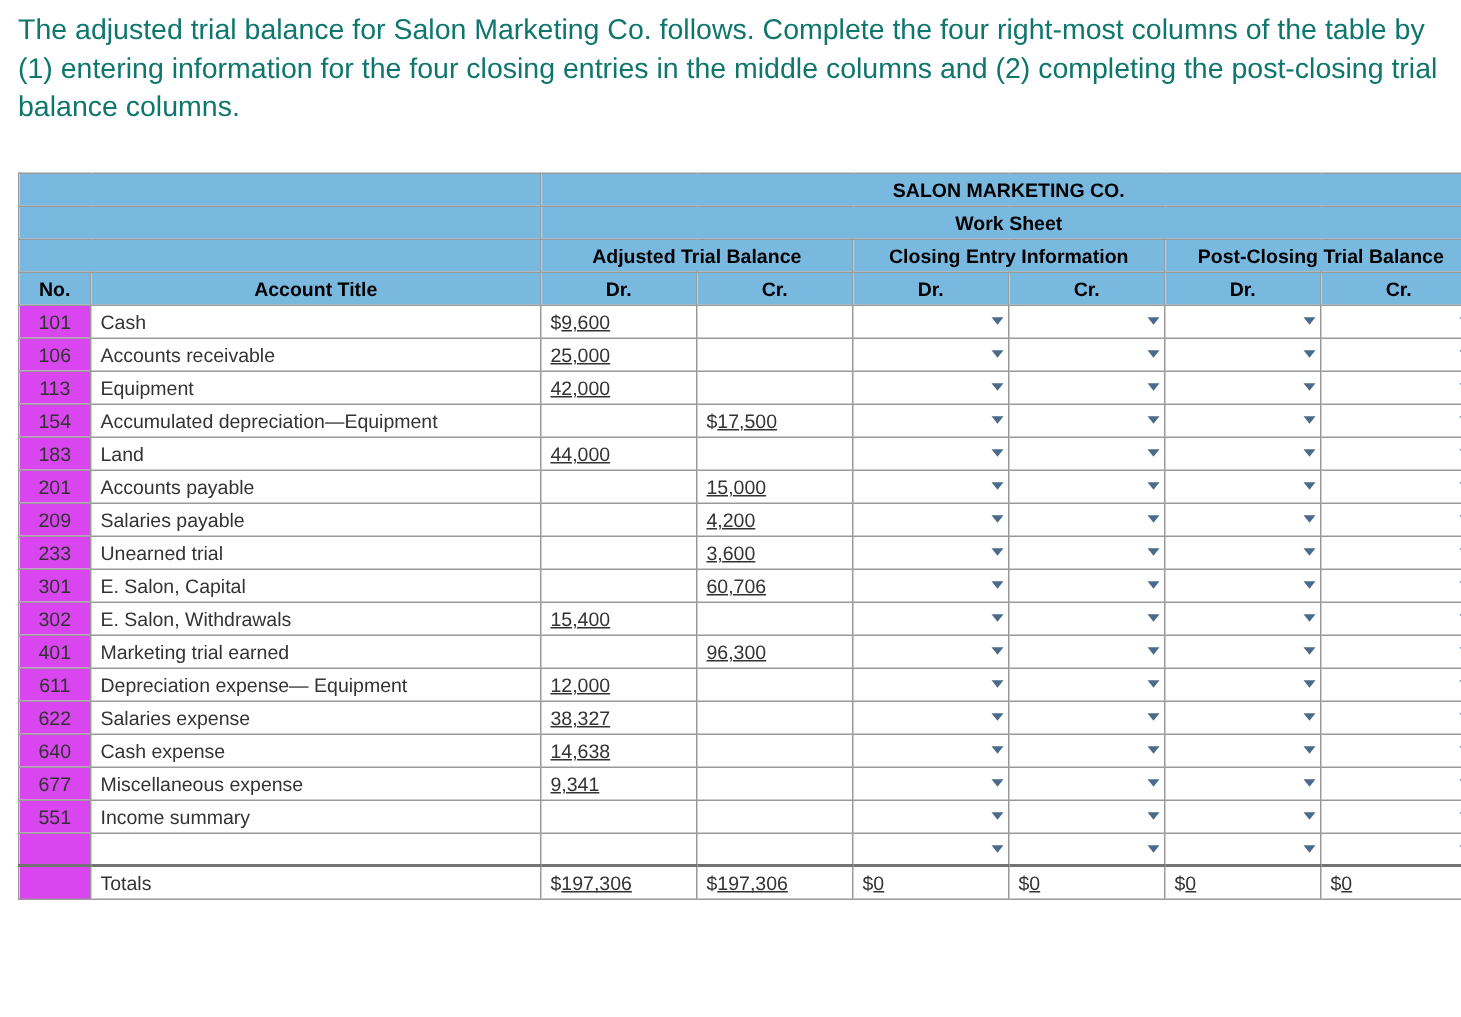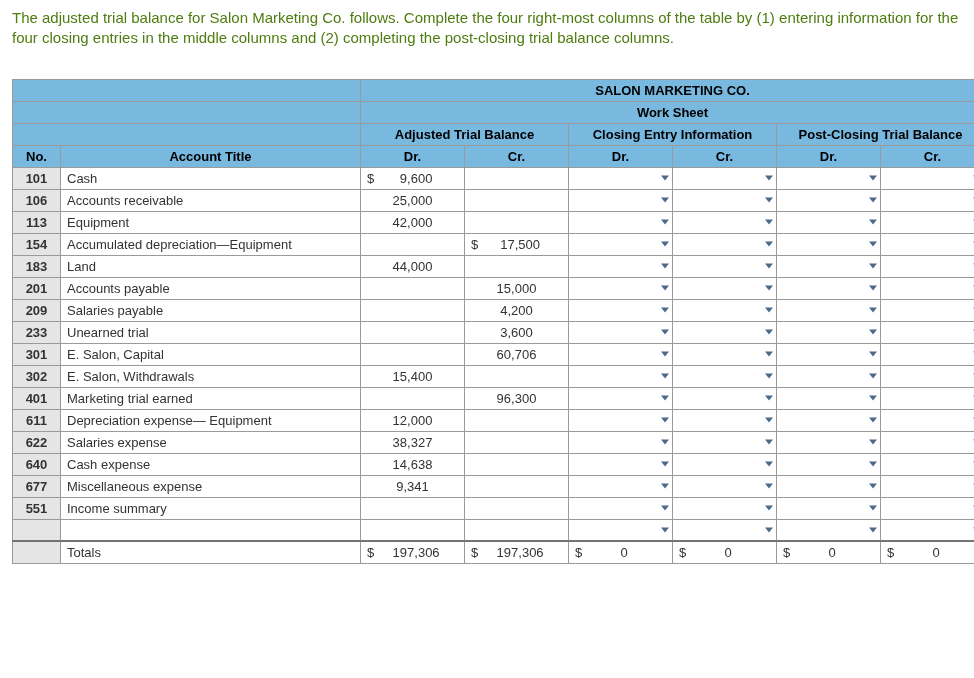--- a/index.html
+++ b/index.html
@@ -6,22 +6,22 @@
     font-family: Arial, Helvetica, sans-serif;
     font-size: 14px;
     color: #333;
     margin: 0;
     padding: 8px 12px;
     background: #fff;
     width: 974px;
     box-sizing: border-box;
   }
   .instructions {
-    color: #4d7c0f;
-    font-size: 15px;
+    color: #0f766e;
+    font-size: 19px;
     line-height: 1.35;
     margin-bottom: 30px;
   }
   table.worksheet {
     border-collapse: collapse;
     width: 100%;
     table-layout: fixed;
   }
   table.worksheet th,
   table.worksheet td {
@@ -32,30 +32,30 @@
     font-size: 13px;
     overflow: hidden;
     white-space: nowrap;
   }
   table.worksheet th {
     background: #79b8df;
     font-weight: bold;
     text-align: center;
     color: #000;
   }
-  th.lightgray, td.lightgray { background: #e5e5e5; font-weight: bold; }
+  th.lightgray, td.lightgray { background: #d946ef; }
   .center { text-align: center; }
   .right  { text-align: right; }
   .dollar-cell {
     display: flex;
     justify-content: space-between;
     align-items: center;
   }
   .dollar-cell .sym { flex: 0 0 auto; }
-  .dollar-cell .num { flex: 1 1 auto; text-align: center; }
+  .dollar-cell .num { flex: 1 1 auto; text-align: left; text-decoration: underline; }
 
   col.no    { width: 48px; }
   col.title { width: 300px; }
   col.amt   { width: 104px; }
 
   .drop-cell { position: relative; padding-right: 14px !important; }
   .drop-cell::after {
     content: "";
     position: absolute;
     right: 3px; top: 50%;

